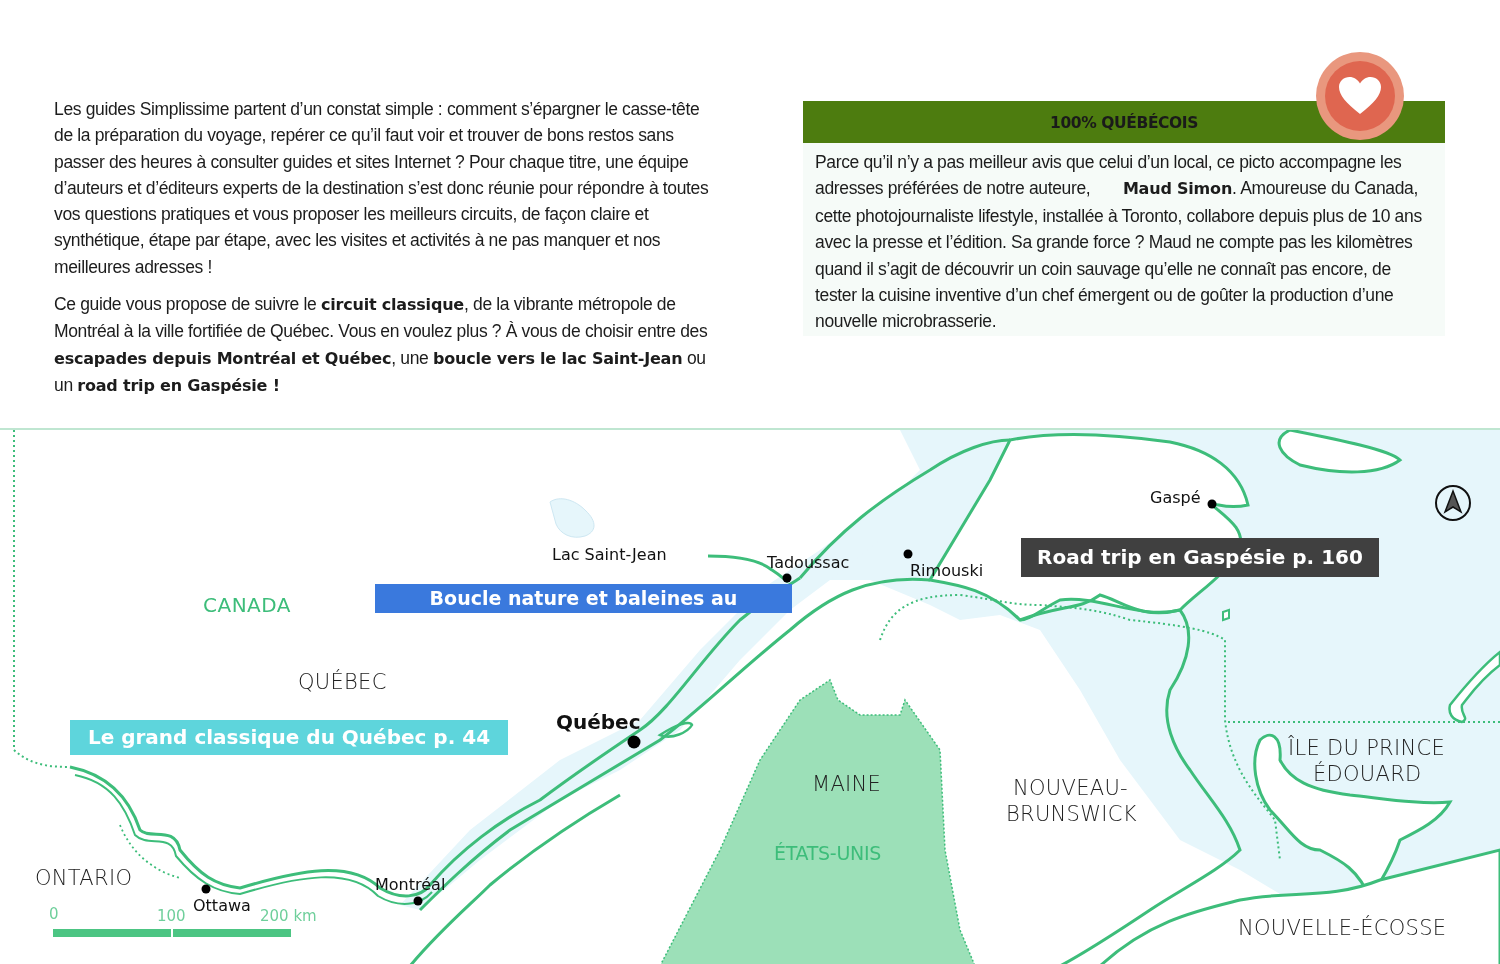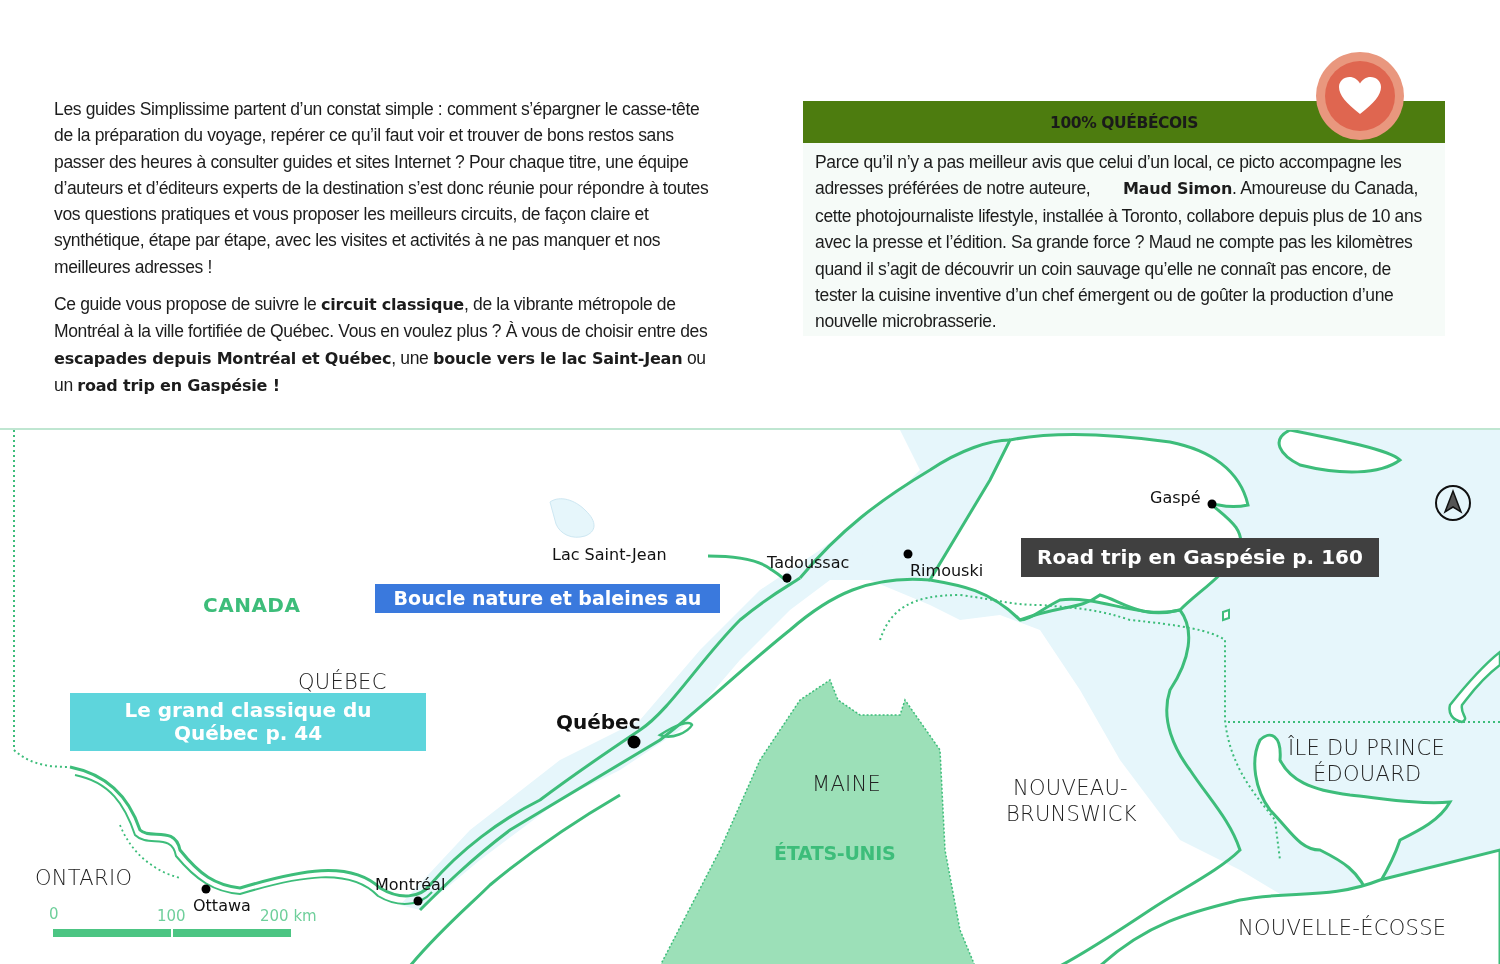--- a/index.html
+++ b/index.html
@@ -22,21 +22,21 @@
   .heart-badge { position: absolute; left: 1316px; top: 52px; width: 88px; height: 88px; border-radius: 50%;
     background: #e9977e; display: flex; align-items: center; justify-content: center; }
   .heart-inner { width: 70px; height: 70px; border-radius: 50%; background: #df6650; display: flex; align-items: center; justify-content: center; }
 
   .map { position: absolute; left: 0; top: 428px; width: 1500px; height: 536px; overflow: hidden; border-top: 2px solid #bfe6d1; }
   .map svg.base { position: absolute; left: 0; top: 0; }
 
   .lbl { position: absolute; white-space: nowrap; font-family: "DejaVu Sans", sans-serif; }
   .city { font-size: 16px; color: #111; }
   .region { font-size: 21px; color: #222; font-weight: 300; letter-spacing: 0.3px; }
-  .country { font-size: 20px; font-weight: bold; color: #3dbd7a; letter-spacing: 0.5px; }
+  .country { font-size: 20px; font-weight: normal; color: #3dbd7a; letter-spacing: 0.5px; }
   .tag { position: absolute; font-family: "DejaVu Sans", sans-serif; font-weight: bold; color: #fff; text-align: center; line-height: 23px; }
   .tag-cyan { background: #5ed5dc; font-size: 20px; padding: 6px 10px; }
   .tag-blue { background: #3a79dd; font-size: 19px; padding: 3px 6px; }
   .tag-indigo { background: #404040; font-size: 20px; padding: 8px 12px; }
   .scale-lbl { position: absolute; font-family: "DejaVu Sans", sans-serif; font-size: 15px; color: #6fcf9b; }
 </style>
 </head>
 <body>
 
 <div class="intro">
@@ -123,22 +123,22 @@
   <div class="lbl region" style="left:1238px;top:486px">NOUVELLE-ÉCOSSE</div>
 
   <div class="lbl city" style="left:556px;top:280px;font-weight:bold;font-size:20px">Québec</div>
   <div class="lbl city" style="left:375px;top:445px">Montréal</div>
   <div class="lbl city" style="left:193px;top:466px">Ottawa</div>
   <div class="lbl city" style="left:767px;top:123px">Tadoussac</div>
   <div class="lbl city" style="left:910px;top:131px">Rimouski</div>
   <div class="lbl city" style="left:1150px;top:58px">Gaspé</div>
   <div class="lbl city" style="left:552px;top:115px">Lac Saint-Jean</div>
 
-  <div class="tag tag-cyan" style="left:70px;top:263px;width:356px">Le grand classique du Québec p. 44</div>
-  <div class="tag tag-blue" style="left:375px;top:154px;width:345px">
+  <div class="tag tag-cyan" style="left:70px;top:290px;width:438px">Le grand classique du Québec p. 44</div>
+  <div class="tag tag-blue" style="left:375px;top:154px;width:417px">
     <div>Boucle nature et baleines au</div>
   </div>
   <div class="tag tag-indigo" style="left:1021px;top:108px;width:358px">Road trip en Gaspésie p. 160</div>
 
   <div class="scale-lbl" style="left:49px;top:475px">0</div>
   <div class="scale-lbl" style="left:157px;top:477px">100</div>
   <div class="scale-lbl" style="left:260px;top:477px">200 km</div>
 </div>
 
 </body></html>

